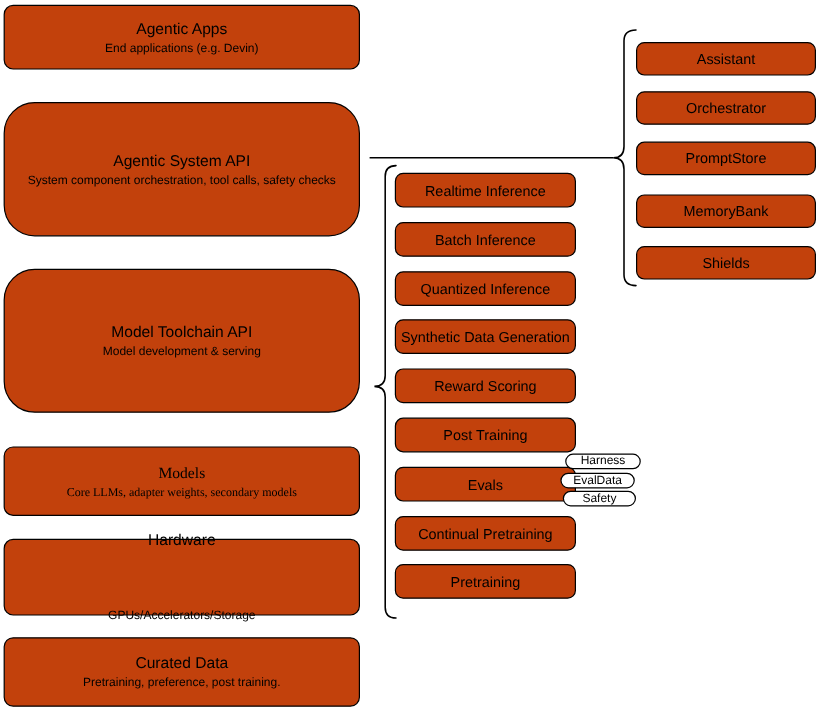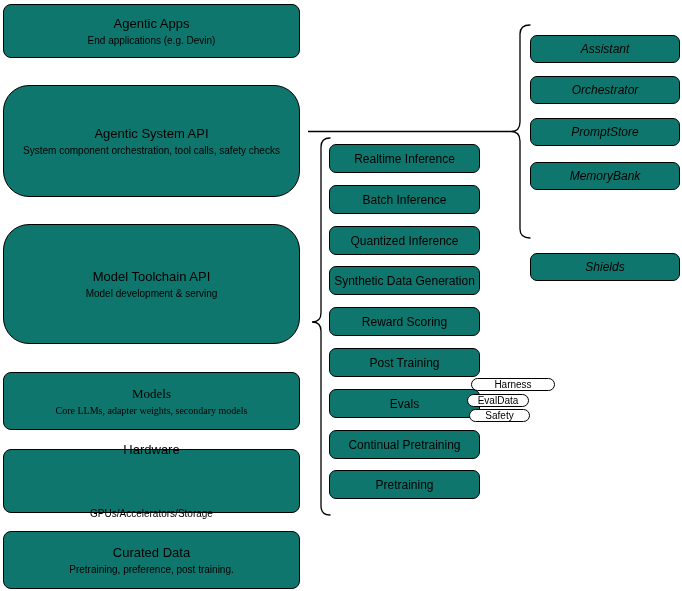--- a/index.html
+++ b/index.html
@@ -13,21 +13,21 @@
     overflow: hidden;
   }
   #connector-layer {
     position: absolute;
     left: 0; top: 0;
     width: 682px; height: 591px;
     pointer-events: none;
   }
   .box {
     position: absolute;
-    background: #0f766e;
+    background: #c2410c;
     border: 1px solid #000000;
     display: flex;
     flex-direction: column;
     align-items: center;
     justify-content: center;
     text-align: center;
     box-sizing: border-box;
   }
   .left-box {
     left: 3px;
@@ -43,21 +43,20 @@
     height: 29px;
     border-radius: 7px;
     font-size: 12px;
   }
   .right-box {
     left: 530px;
     width: 150px;
     height: 28px;
     border-radius: 7px;
     font-size: 12px;
-    font-style: italic;
   }
   .pill {
     position: absolute;
     background: #ffffff;
     border: 1px solid #000000;
     border-radius: 8px;
     font-size: 10px;
     display: flex;
     align-items: center;
     justify-content: center;
@@ -127,21 +126,21 @@
   <div class="box mid-box" style="top:389px;">
     <span>Evals</span>
   </div>
   <div class="box mid-box" style="top:430px;">
     <span>Continual Pretraining</span>
   </div>
   <div class="box mid-box" style="top:470px;">
     <span>Pretraining</span>
   </div>
 
-  <div class="pill" style="left:471px;top:378px;width:84px;height:13px;">
+  <div class="pill" style="left:471px;top:378px;width:63px;height:13px;">
     <span>Harness</span>
   </div>
   <div class="pill" style="left:467px;top:394px;width:62px;height:13px;">
     <span>EvalData</span>
   </div>
   <div class="pill" style="left:469px;top:409px;width:61px;height:13px;text-align:center;">
     <span>Safety</span>
   </div>
 
   <div class="box right-box" style="top:35px;">
@@ -149,17 +148,17 @@
   </div>
   <div class="box right-box" style="top:76px;">
     <span>Orchestrator</span>
   </div>
   <div class="box right-box" style="top:118px;">
     <span>PromptStore</span>
   </div>
   <div class="box right-box" style="top:162px;">
     <span>MemoryBank</span>
   </div>
-  <div class="box right-box" style="top:205px;margin-top:48px;">
+  <div class="box right-box" style="top:205px;">
     <span>Shields</span>
   </div>
 
 </div>
 
 </body></html>

